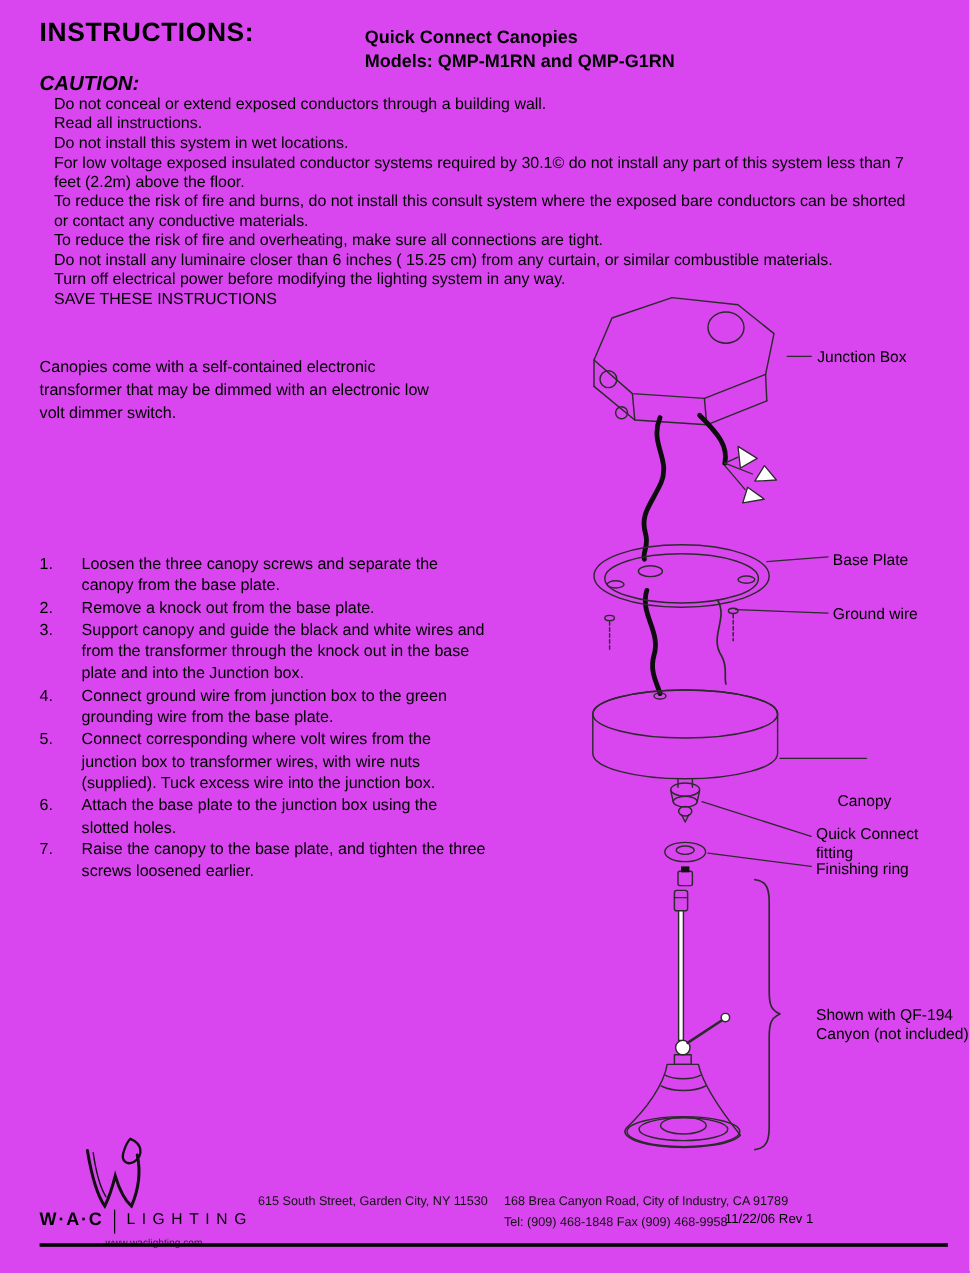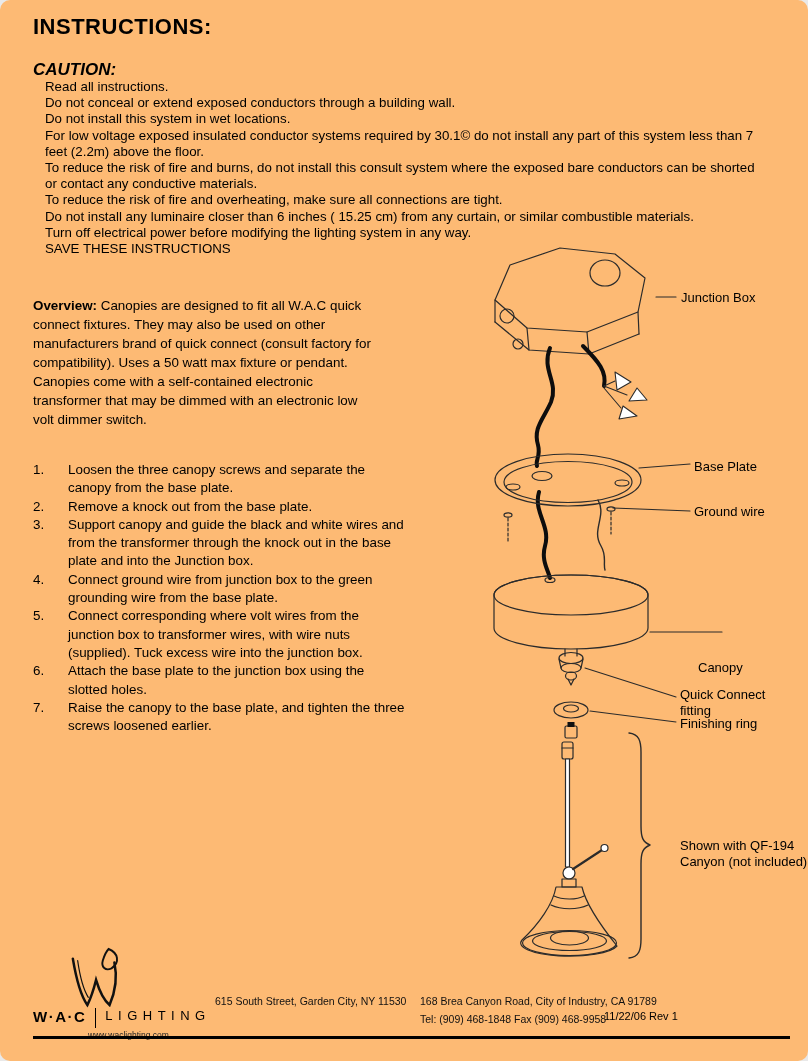--- a/index.html
+++ b/index.html
@@ -1,17 +1,17 @@
 <!DOCTYPE html>
 <html><head>
 <meta charset="utf-8">
 <style>
   html,body{margin:0;padding:0;background:#e9e9e9;}
-  .page{position:relative;width:808px;height:1061px;background:#fdba74;
-        font-family:"Liberation Sans","DejaVu Sans",sans-serif;color:#000;overflow:hidden;margin:0 auto;border-radius:10px;}
+  .page{position:relative;width:808px;height:1061px;background:#d946ef;
+        font-family:"Liberation Sans","DejaVu Sans",sans-serif;color:#000;overflow:hidden;margin:0 auto;}
   .abs{position:absolute;}
   .title{font-size:22px;font-weight:bold;letter-spacing:.5px;}
   .subtitle{font-size:15px;font-weight:bold;line-height:20px;}
   .caution-head{font-size:17px;font-weight:bold;font-style:italic;}
   .caution-lines{font-size:13.3px;line-height:16.2px;width:714px;}
   .overview{font-size:13.4px;line-height:19px;width:344px;}
   .overview p{margin:0;}
   .steps{font-size:13.4px;line-height:18.3px;width:372px;}
   .step{display:flex;}
   .step-num{width:35px;flex:none;}
@@ -26,36 +26,39 @@
   .website{font-size:8.5px;color:#222;}
   .bottom-rule{background:#000;height:3px;width:757px;}
   svg{display:block;}
 </style>
 </head>
 <body>
 
 <div class="page">
 
   <div class="abs title" style="left:33px;top:14px">INSTRUCTIONS:</div>
+  <div class="abs subtitle" style="left:304px;top:22px">
+    <div>Quick Connect Canopies</div>
+    <div>Models: QMP-M1RN and QMP-G1RN</div>
+  </div>
 
   <div class="abs caution-head" style="left:33px;top:60px">CAUTION:</div>
   <div class="abs caution-lines" style="left:45px;top:79px">
+    <div>Do not conceal or extend exposed conductors through a building wall.</div>
     <div>Read all instructions.</div>
-    <div>Do not conceal or extend exposed conductors through a building wall.</div>
     <div>Do not install this system in wet locations.</div>
     <div>For low voltage exposed insulated conductor systems required by 30.1© do not install any part of this system less than 7 feet (2.2m) above the floor.</div>
     <div>To reduce the risk of fire and burns, do not install this consult system where the exposed bare conductors can be shorted or contact any conductive materials.</div>
     <div>To reduce the risk of fire and overheating, make sure all connections are tight.</div>
     <div>Do not install any luminaire closer than 6 inches ( 15.25 cm) from any curtain, or similar combustible materials.</div>
     <div>Turn off electrical power before modifying the lighting system in any way.</div>
     <div>SAVE THESE INSTRUCTIONS</div>
   </div>
 
   <div class="abs overview" style="left:33px;top:296px">
-    <p><b>Overview:</b><span> Canopies are designed to fit all W.A.C quick connect fixtures. They may also be used on other manufacturers brand of quick connect (consult factory for compatibility).  Uses a 50 watt max fixture or pendant.</span></p>
     <p>Canopies come with a self-contained electronic transformer that may be dimmed with an electronic low volt dimmer switch.</p>
   </div>
 
   <div class="abs steps" style="left:33px;top:461px">
     <div class="step">
       <span class="step-num">1.</span>
       <span class="step-text">Loosen the three canopy screws and separate the canopy from the base plate.</span>
     </div>
     <div class="step">
       <span class="step-num">2.</span>

